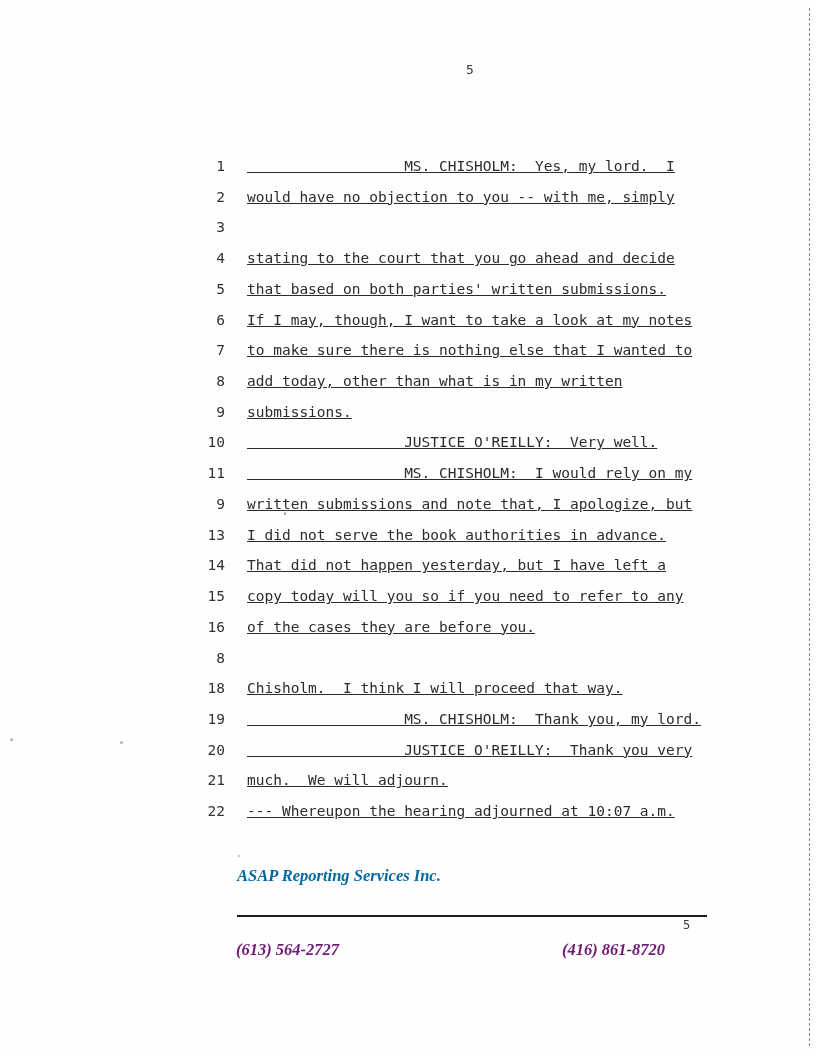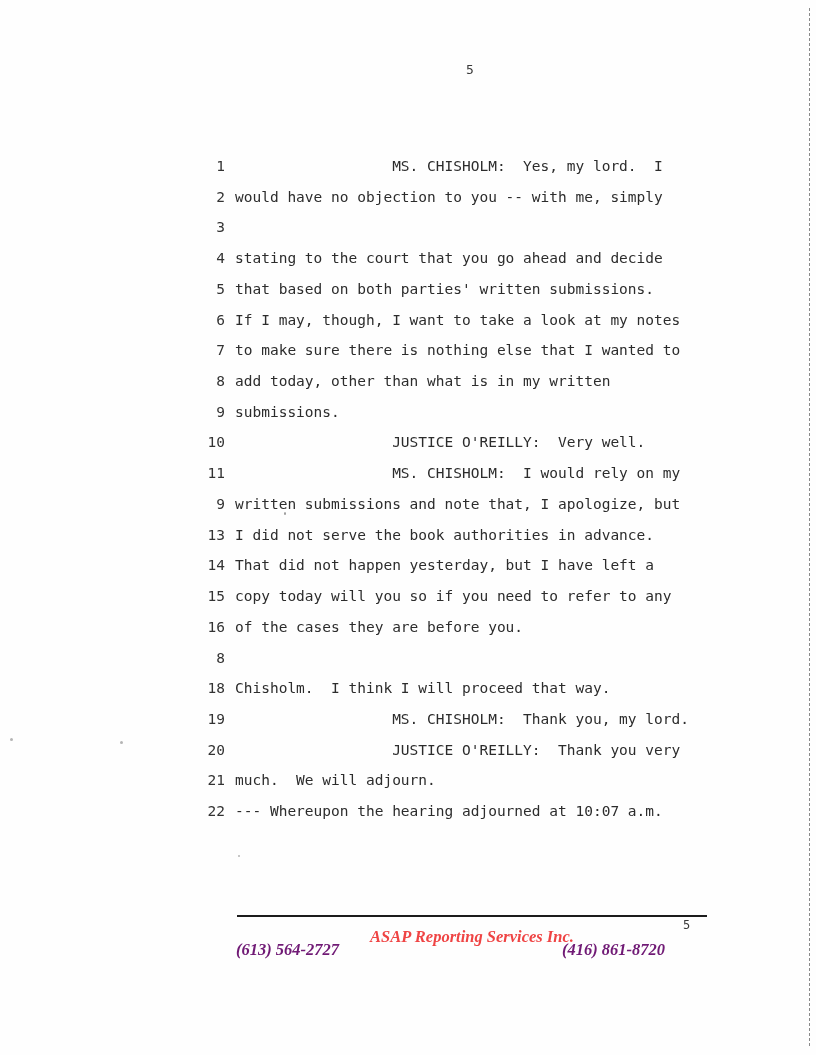--- a/index.html
+++ b/index.html
@@ -38,44 +38,45 @@
     line-height: 30.72px;
     font-size: 14.5px;
   }
   .t-num {
     width: 35px;
     text-align: right;
     color: #333333;
     flex: 0 0 auto;
   }
   .t-text {
-    margin-left: 10px;
+    margin-left: 22px;
     white-space: pre;
     color: #2c2c2c;
+    text-decoration: underline;
   }
 
   
   .footer-rule {
     position: absolute;
     top: 915px;
     left: 237px;
     width: 470px;
     border-top: 2px solid #1c1c1c;
   }
   .footer-company {
     position: absolute;
-    top: 927px;
+    top: 866px;
     left: 237px;
     width: 470px;
-    text-align: center;
+    text-align: left;
     font-family: "Liberation Serif", serif;
     font-weight: bold;
     font-style: italic;
     font-size: 16.5px;
-    color: #ef4444;
+    color: #0369a1;
   }
   .footer-page-number {
     position: absolute;
     top: 918px;
     left: 683px;
     font-size: 12px;
     color: #3a3a3a;
   }
   .footer-phone {
     position: absolute;

